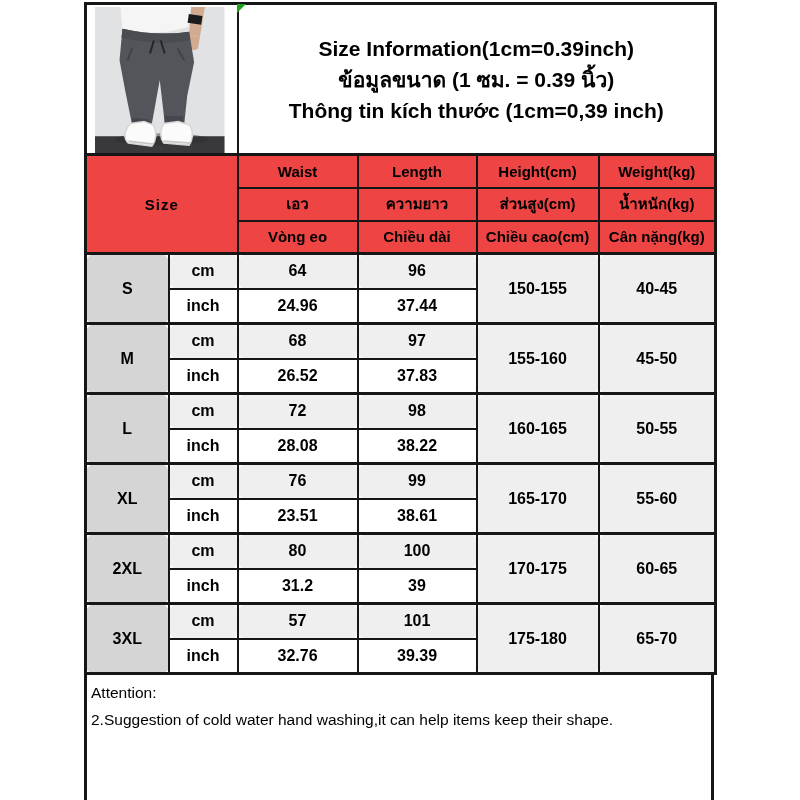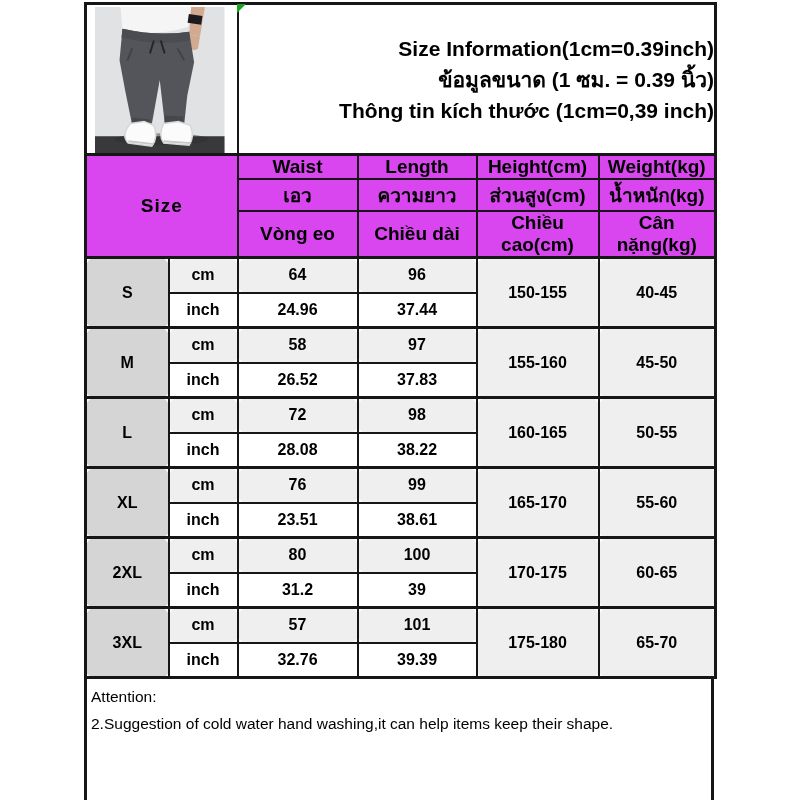--- a/index.html
+++ b/index.html
@@ -7,28 +7,28 @@
               font-family:"Liberation Sans","DejaVu Sans",sans-serif; color:#000; }
   .wrapper { position:relative; width:630px; margin:2px 0 0 84px; }
 
   
   table.size-table { border-collapse:collapse; table-layout:fixed; width:630px;
                      border:3px solid #161616; }
   table.size-table td { border:2px solid #161616; text-align:center; vertical-align:middle;
                         font-weight:bold; overflow:hidden; }
 
   
-  tr.title-row td { height:150px; background:#fff; border-bottom:3px solid #161616;text-align:right; }
+  tr.title-row td { height:150px; background:#fff; border-bottom:3px solid #161616; }
   td.photo-cell { padding:2px 12px 0 8px; }
   td.photo-cell svg { display:block; width:100%; height:146px; }
   td.title-cell { font-size:21px; line-height:31px; }
   .title-cell .tline { white-space:nowrap; }
 
   
-  tr.hdr td { height:21px; background:#d946ef; font-size:19px; }
+  tr.hdr td { height:33px; background:#ef4444; font-size:15px; }
   td.size-corner { font-size:33px; letter-spacing:1px; }
 
   
   tr.data td { height:35px; font-size:16px;border-radius:9px; }
   tr.r-cm td { background:#efefef; }
   tr.r-inch td { background:#ffffff; }
   td.size-cell { background:#d5d5d5 !important; }
   td.range { background:#efefef !important; }
   tr.block-start td { border-top-width:3px; }
 
@@ -114,21 +114,21 @@
     </tr>
     <tr class="data r-inch">
       <td>inch</td>
       <td>24.96</td>
       <td>37.44</td>
     </tr>
 
     <tr class="data r-cm block-start">
       <td rowspan="2" class="size-cell">M</td>
       <td>cm</td>
-      <td>58</td>
+      <td>68</td>
       <td>97</td>
       <td rowspan="2" class="range">155-160</td>
       <td rowspan="2" class="range">45-50</td>
     </tr>
     <tr class="data r-inch">
       <td>inch</td>
       <td>26.52</td>
       <td>37.83</td>
     </tr>
 

